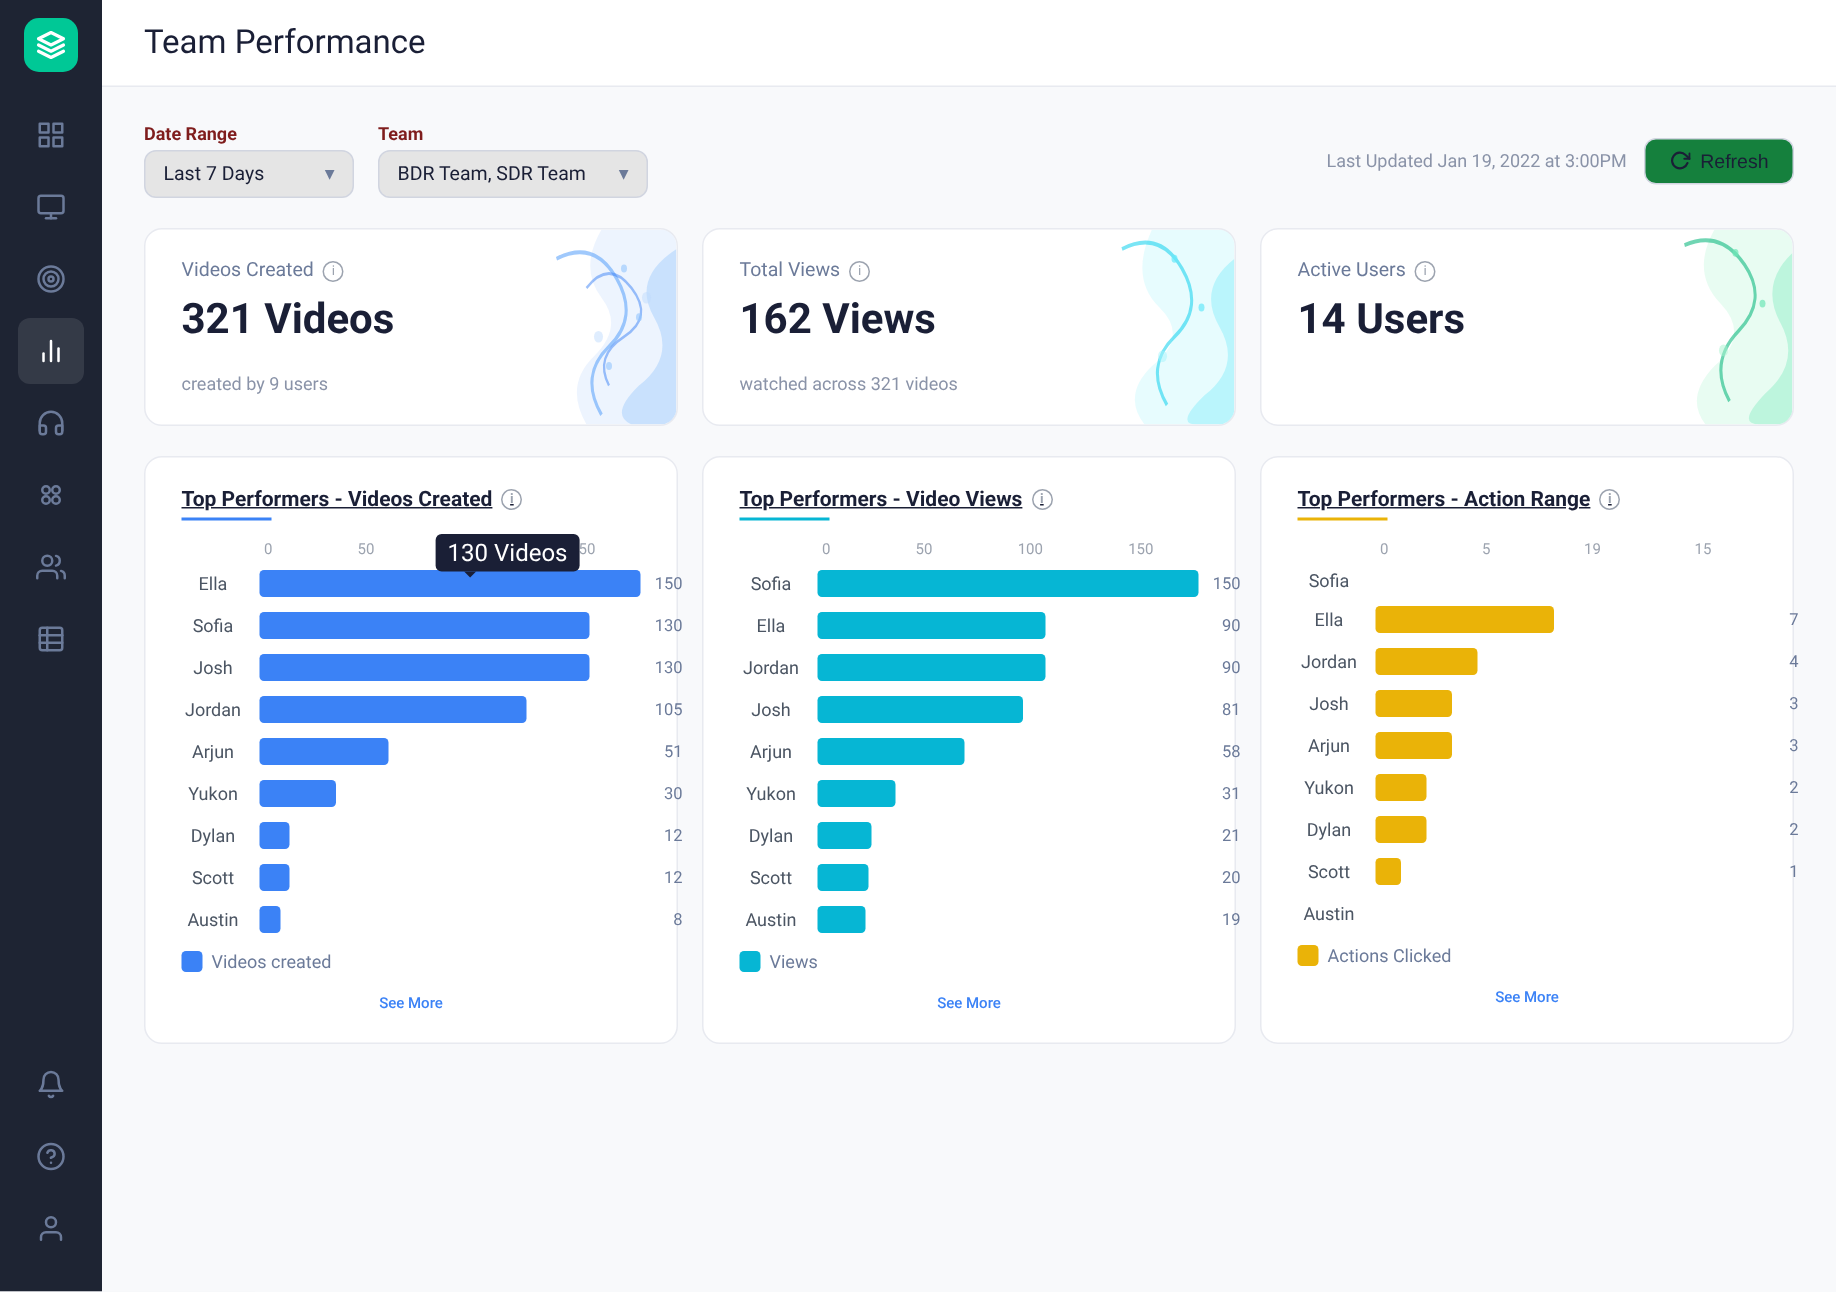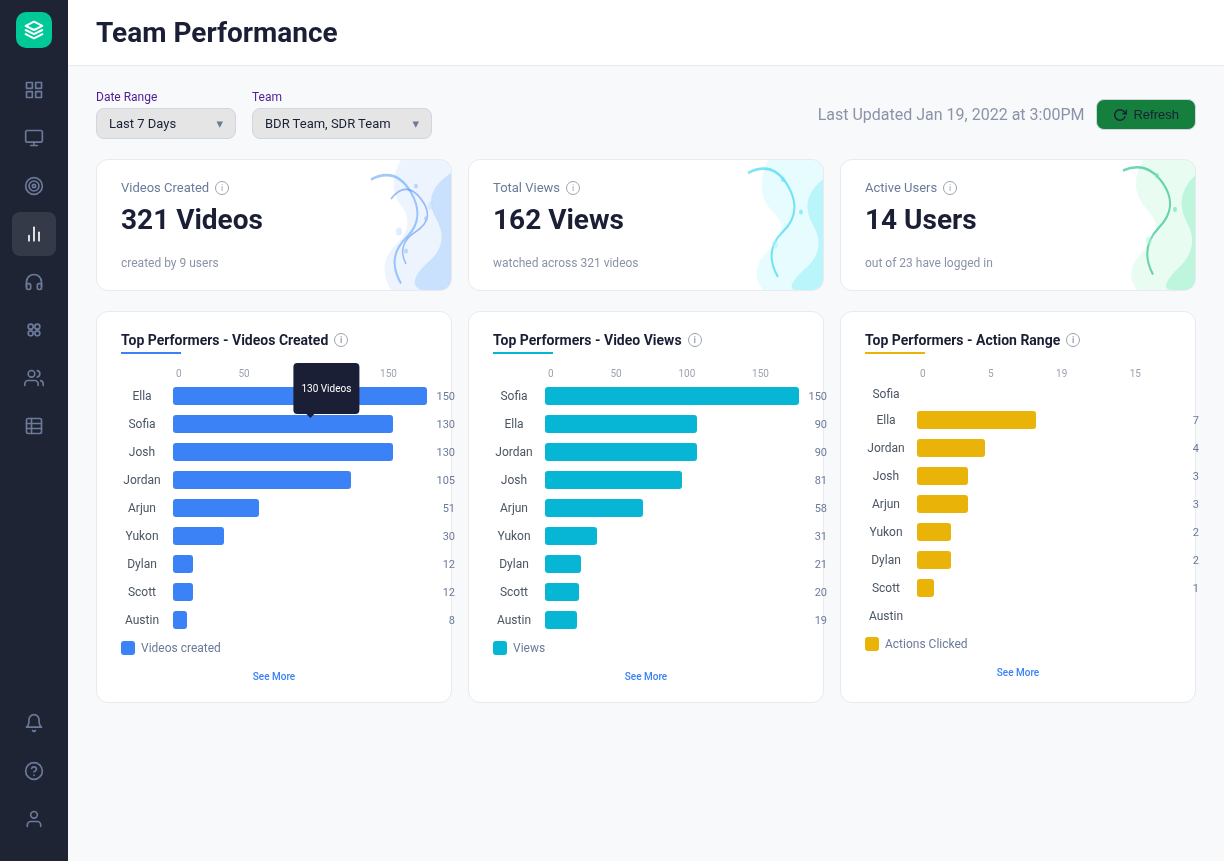--- a/index.html
+++ b/index.html
@@ -45,57 +45,57 @@
       overflow: hidden;
     }
 
     
     .header {
       padding: 16px 28px;
       border-bottom: 1px solid #e8eaf0;
       background: #fff;
     }
     .header h1 {
-      font-size: 28px;
-      font-weight: 700;
+      font-size: 22px;
+      font-weight: 400;
       color: #1a1f36;
     }
 
     
     .content {
       flex: 1;
       padding: 24px 28px;
       overflow-y: auto;
       background: #f8f9fb;
     }
 
     
     .toolbar {
       display: flex;
       align-items: center;
       gap: 16px;
       margin-bottom: 20px;
     }
     .filter-group { display: flex; flex-direction: column; gap: 4px; }
-    .filter-label { font-size: 12px; color: #4c1d95; font-weight: 400; }
+    .filter-label { font-size: 12px; color: #7f1d1d; font-weight: 700; }
     .filter-select {
       display: flex; align-items: center;
       border: 1px solid #d1d5e0;
       border-radius: 8px;
       padding: 7px 12px;
       background: #e5e5e5;
       cursor: pointer;
       font-size: 13px;
       color: #1a1f36;
       gap: 0;
       min-width: 140px;
     }
     .filter-select .chevron { margin-left: auto; color: #6b7a99; }
     .toolbar-right { margin-left: auto; display: flex; align-items: center; gap: 12px; }
-    .last-updated { font-size: 16px; color: #8a93a8; }
+    .last-updated { font-size: 12px; color: #8a93a8; }
     .refresh-btn {
       display: flex; align-items: center; gap: 6px;
       border: 1px solid #d1d5e0;
       border-radius: 8px;
       padding: 7px 16px;
       background: #15803d;
       cursor: pointer;
       font-size: 13px;
       font-weight: 500;
       color: #1a1f36;
@@ -149,20 +149,21 @@
       padding: 20px 24px;
     }
     .chart-card-title {
       font-size: 14px;
       font-weight: 700;
       color: #1a1f36;
       display: flex;
       align-items: center;
       gap: 6px;
       margin-bottom: 4px;
+      text-decoration: underline;
     }
     .chart-card-title-underline {
       height: 2px;
       width: 100%;
       background: #e8eaf0;
       margin-bottom: 14px;
     }
     .chart-card-title-underline.blue { background: #3b82f6; width: 60px; }
     .chart-card-title-underline.teal { background: #06b6d4; width: 60px; }
     .chart-card-title-underline.yellow { background: #eab308; width: 60px; }
@@ -207,22 +208,22 @@
       right: -28px;
       top: 50%;
       transform: translateY(-50%);
       font-size: 11px;
       color: #6b7a99;
     }
     .bar-tooltip {
       position: absolute;
       background: #1a1f36;
       color: #fff;
-      font-size: 10px;
-      padding: 20px 8px;
+      font-size: 16px;
+      padding: 3px 8px;
       border-radius: 4px;
       top: -24px;
       left: 50%;
       transform: translateX(-10%);
       white-space: nowrap;
       z-index: 10;
     }
     .bar-tooltip::after {
       content: '';
       position: absolute;
@@ -436,21 +437,20 @@
           <circle cx="92" cy="65" r="3" fill="#a5f3fc" opacity="0.5"></circle>
         </svg>
       </div>
 
       <div class="stat-card">
         <div class="stat-card-label">
           <span>Active Users</span>
           <span class="info-icon">i</span>
         </div>
         <div class="stat-card-value">14 Users</div>
-        <div class="stat-card-sub">out of 23 have logged in</div>
         <svg class="wave-svg" viewBox="0 0 140 100" preserveAspectRatio="none">
           <path d="M140,0 L88,0 Q72,22 92,38 Q112,54 88,70 Q68,86 82,100 L140,100 Z" fill="#d1fae5" opacity="0.5"></path>
           <path d="M140,12 Q118,28 132,48 Q146,68 122,84 Q102,100 118,100 L140,100 Z" fill="#6ee7b7" opacity="0.35"></path>
           <path d="M68,8 Q92,0 108,18 Q124,36 104,52 Q84,68 98,88" fill="none" stroke="#10b981" stroke-width="2" opacity="0.6"></path>
           <circle cx="102" cy="12" r="2" fill="#6ee7b7" opacity="0.7"></circle>
           <circle cx="120" cy="38" r="2" fill="#6ee7b7" opacity="0.7"></circle>
           <circle cx="94" cy="62" r="3" fill="#a7f3d0" opacity="0.5"></circle>
         </svg>
       </div>
     </div>

